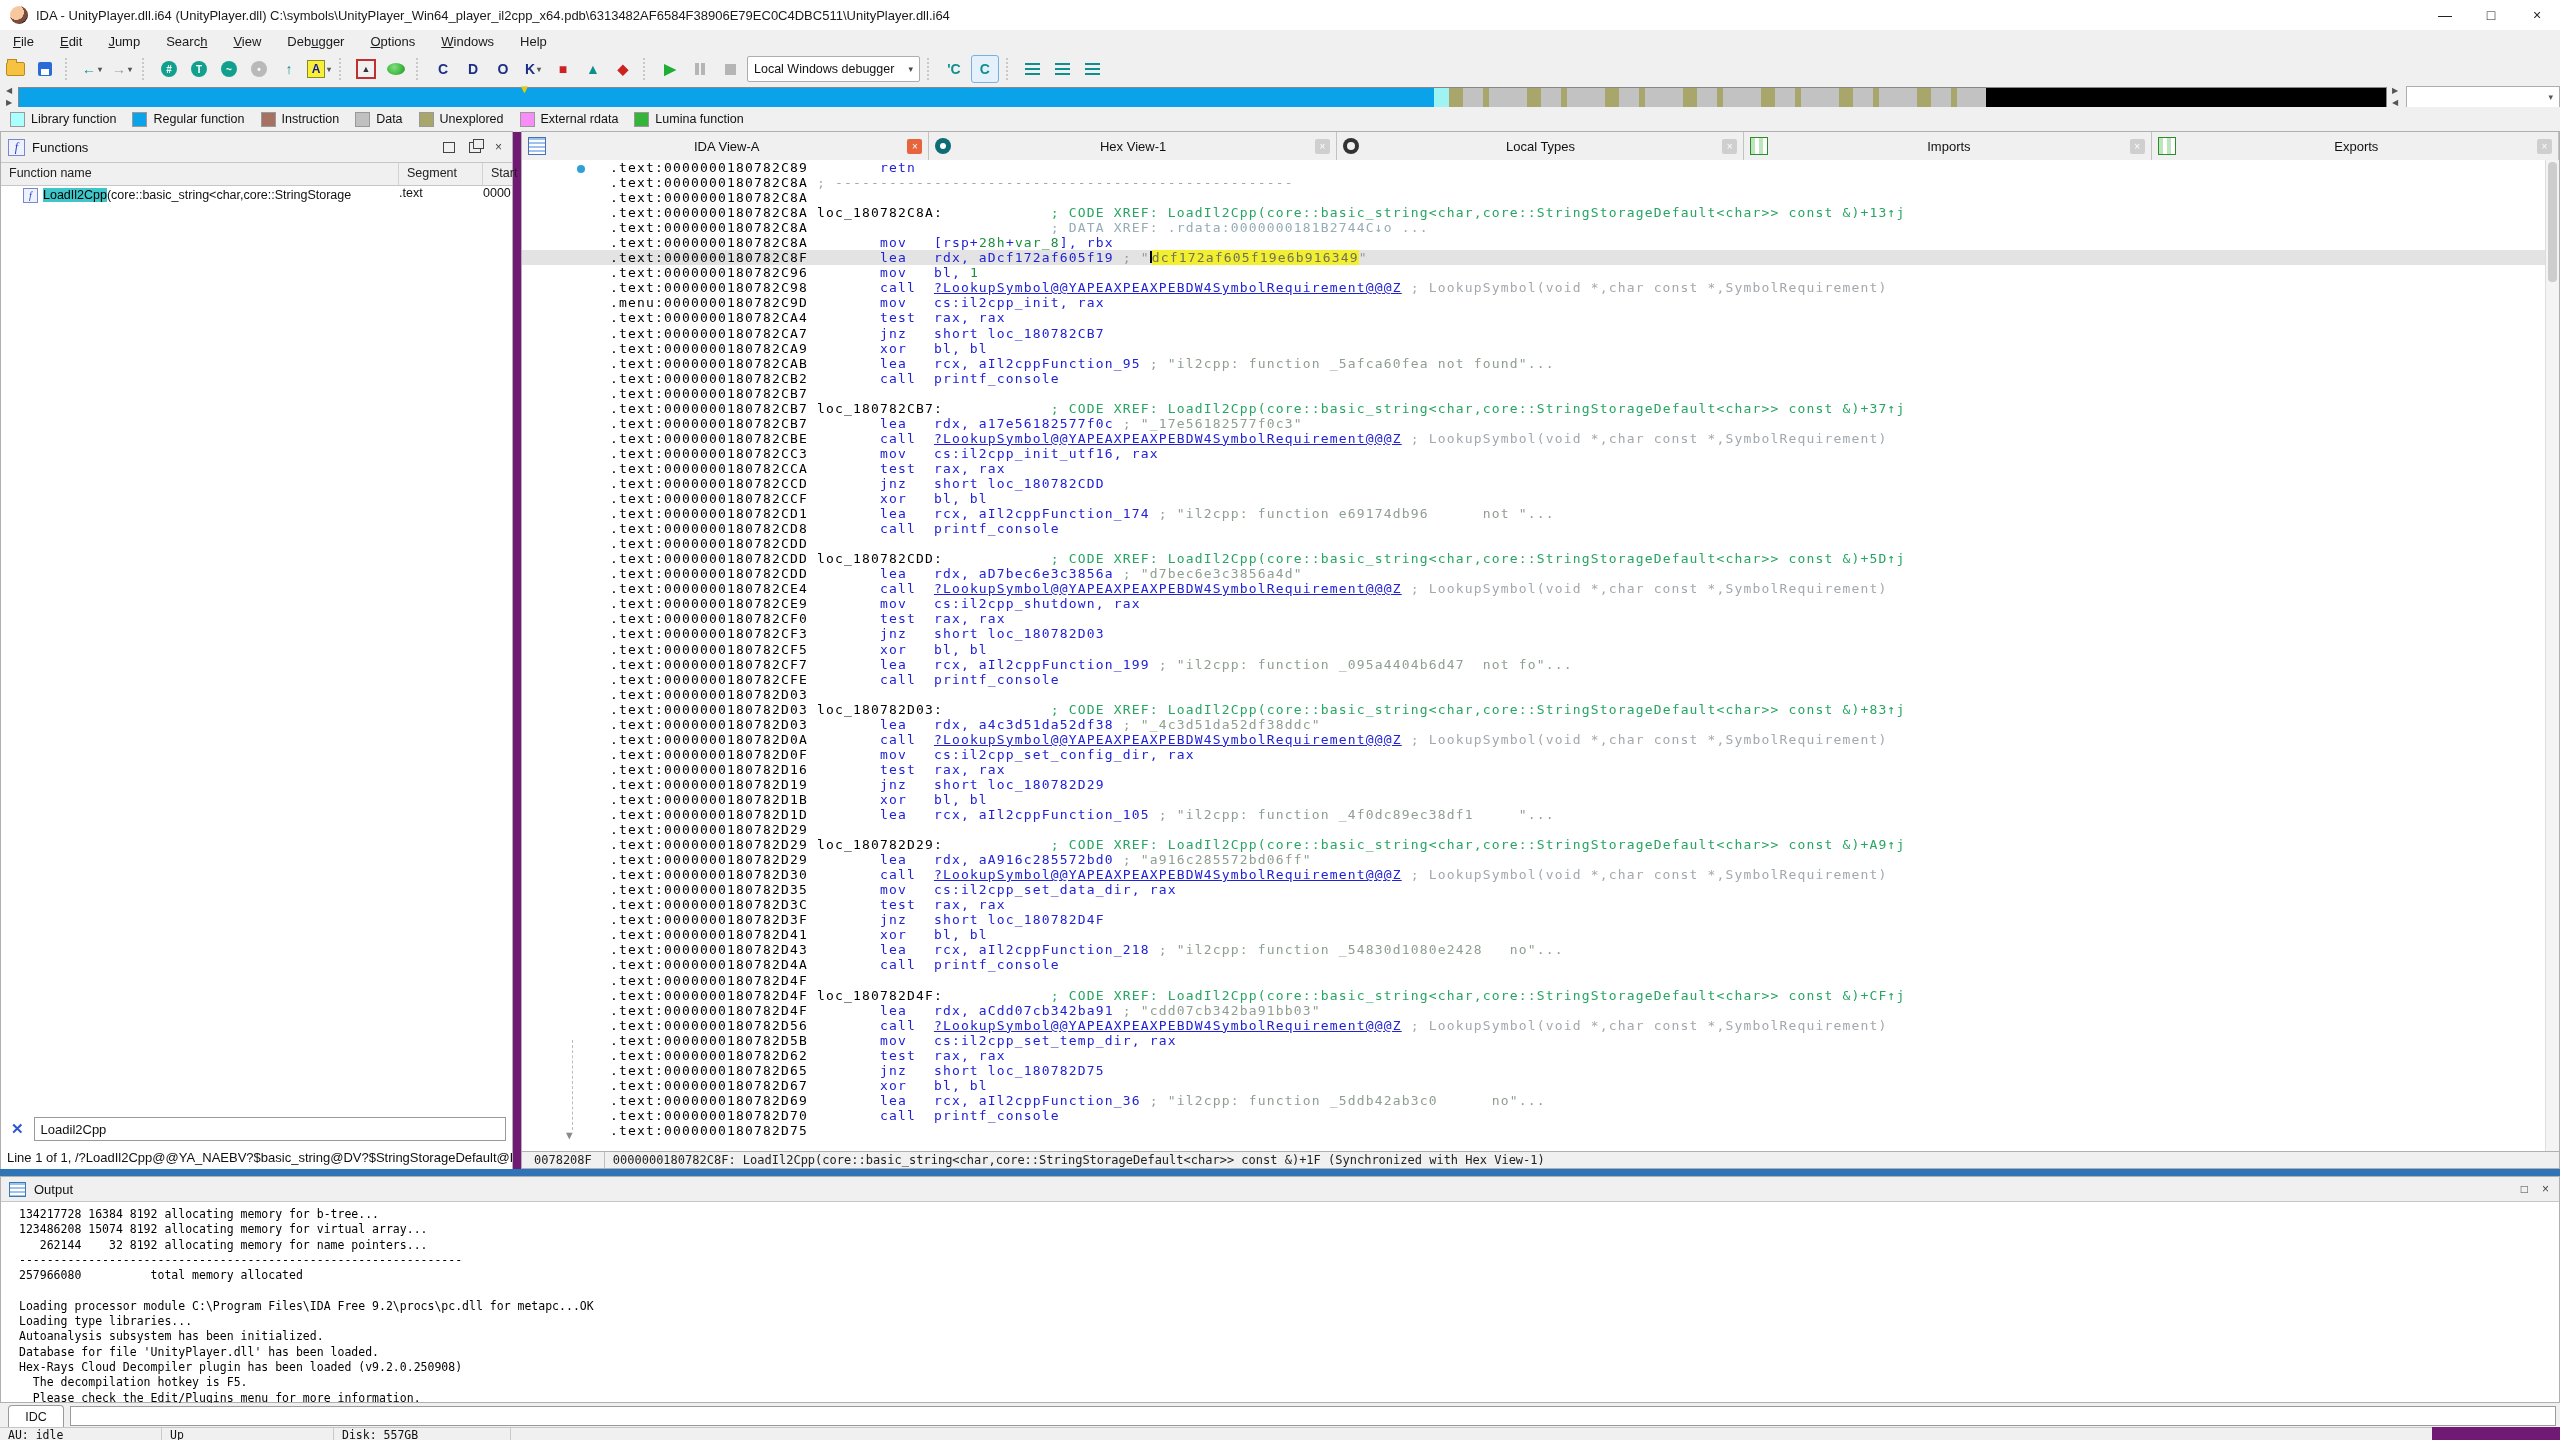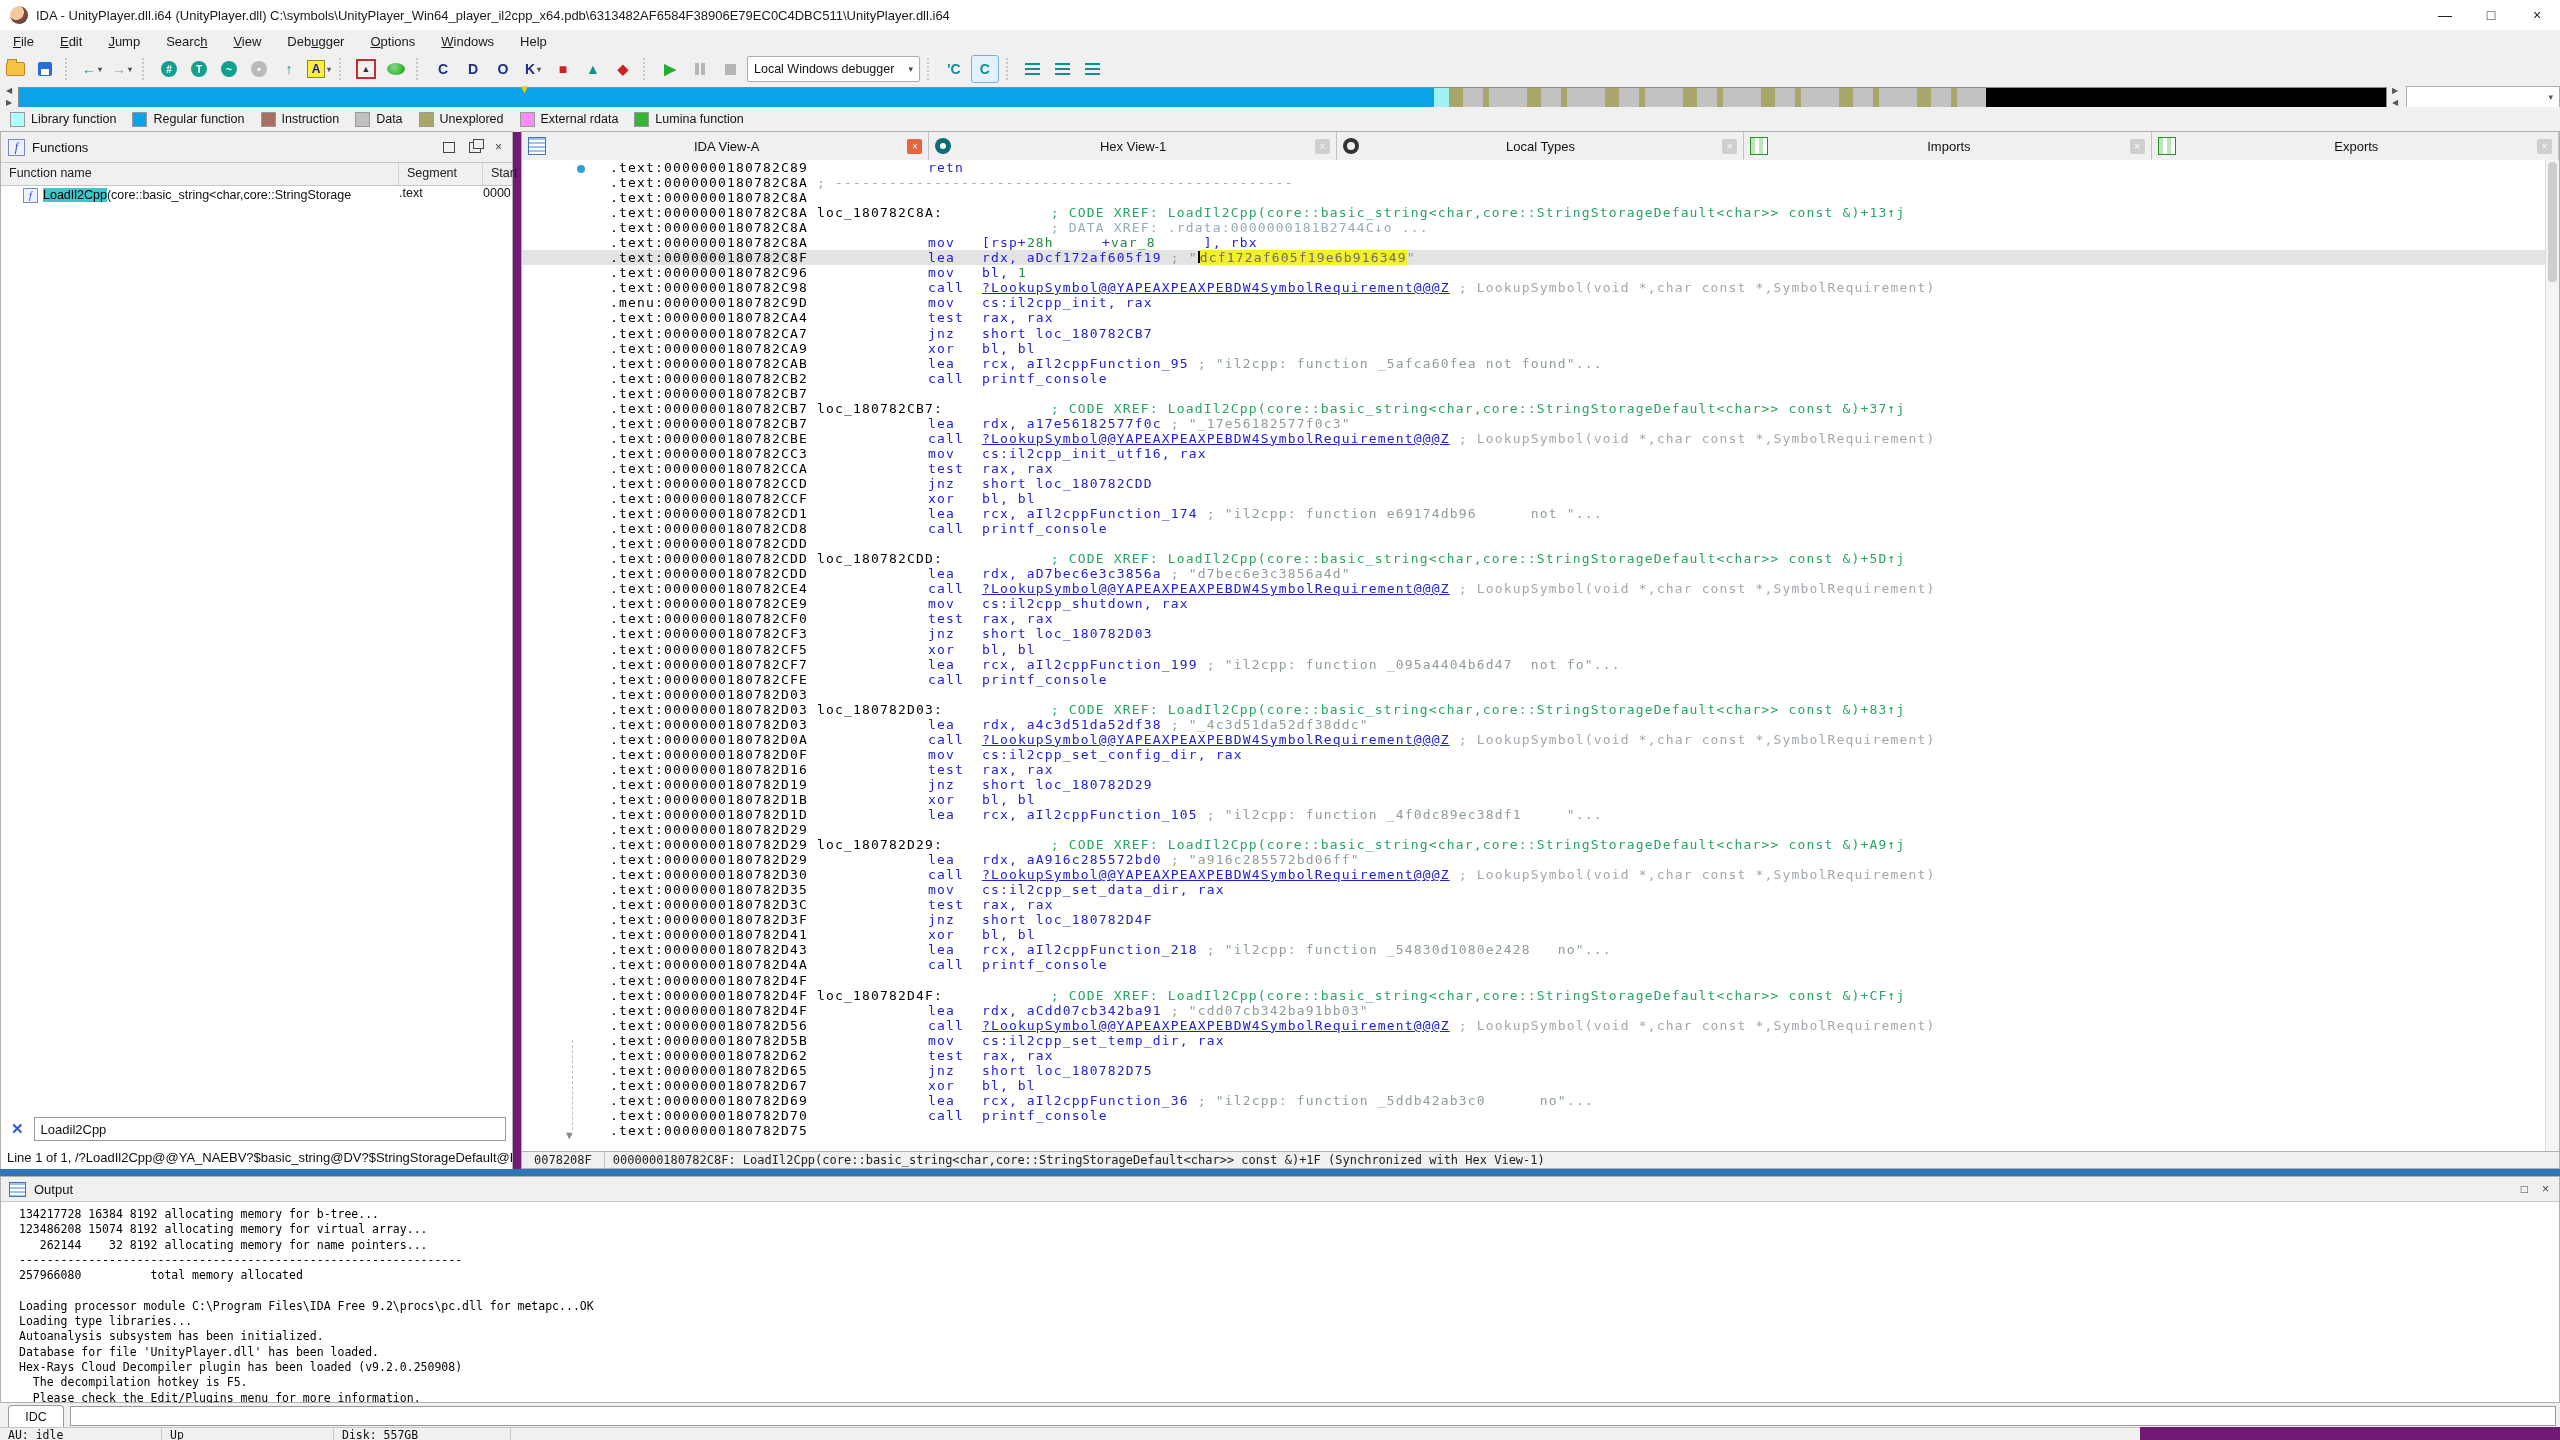--- a/index.html
+++ b/index.html
@@ -102,21 +102,21 @@
   .ticon.hex{border-radius:50%;background:#0e6d74;position:relative;}
   .ticon.hex:before{content:"";position:absolute;left:5px;top:5px;width:6px;height:6px;border-radius:50%;background:#fff;}
   .ticon.types{border-radius:50%;background:#333;position:relative;}
   .ticon.types:before{content:"";position:absolute;left:4px;top:4px;width:8px;height:8px;border-radius:50%;background:#f0f0f0;}
   .ticon.imports,.ticon.exports{border:1px solid #2c8c2c;background:repeating-linear-gradient(90deg,#bde6bd 0 4px,#fff 4px 8px);}
   
   .disasm{position:absolute;left:0;top:28px;width:2024px;height:992px;overflow:hidden;background:#fff;}
   .dz{font-family:"DejaVu Sans Mono",monospace;font-size:13px;letter-spacing:1.17px;line-height:15.05px;}
   .drow{white-space:pre;padding-left:88px;}
   .drow.hl{background:#e3e3e3;}
-  .t-a{color:#000;} .t-l{color:#000;} .t-i{color:#2121d6;margin-left:48px;} .t-g{color:#1d8d3f;}
+  .t-a{color:#000;} .t-l{color:#000;} .t-i{color:#2121d6;} .t-g{color:#1d8d3f;}
   .t-u{color:#2121d6;text-decoration:underline;}
   .t-c{color:#a3a8ad;} .t-s{color:#8e9e92;} .t-x{color:#27a562;} .t-d{color:#95acb6;}
   .t-y{background:#f2ee30;color:#6f705e;}
   .caret{display:inline-block;width:2px;height:12px;background:#000;vertical-align:-1px;}
   .gutter-dot{position:absolute;left:55px;top:5px;width:8px;height:8px;border-radius:50%;background:#2da0d8;}
   .gutter-dash{position:absolute;left:50px;top:880px;height:90px;border-left:1px dashed #bdbdbd;}
   .gutter-arrow{position:absolute;left:44px;top:968px;color:#8a8a8a;font-size:11px;}
   .dscroll{position:absolute;right:0;top:28px;width:13px;height:992px;background:#f4f4f4;border-left:1px solid #ddd;}
   .dthumb{position:absolute;left:2px;top:2px;width:9px;height:120px;background:#cdcdcd;border-radius:4px;}
   .dstatus{position:absolute;left:0;bottom:0;width:100%;height:17px;background:#f0f0f0;border-top:1px solid #b0b0b0;
@@ -129,21 +129,21 @@
   .outhead{height:24px;background:#f0f0f0;border-bottom:1px solid #c6c6c6;display:flex;align-items:center;}
   .oicon{width:15px;height:13px;margin:0 8px;border:1px solid #3a7ab0;
          background:repeating-linear-gradient(#9ec2ee 0 2px,#fff 2px 4px);}
   .outbody{font-family:"DejaVu Sans Mono",monospace;font-size:11.5px;line-height:15.3px;color:#000;
            padding:5px 0 0 18px;white-space:pre;}
   .idcrow{left:0;top:1403px;width:2560px;height:24px;background:#f0f0f0;display:flex;align-items:flex-end;}
   .idctab{width:54px;height:21px;background:#fff;border:1px solid #9a9a9a;border-bottom:none;border-radius:4px 4px 0 0;
           margin-left:8px;font-size:12.5px;display:flex;align-items:center;justify-content:center;}
   .idcinput{flex:1;height:18px;background:#fff;border:1px solid #9a9a9a;margin:0 4px 1px 6px;}
   
-  .statusbar{left:0;top:1427px;width:2140px;height:13px;background:#f0f0f0;border-top:1px solid #c6c6c6;
+  .statusbar{left:0;top:1427px;width:2432px;height:13px;background:#f0f0f0;border-top:1px solid #c6c6c6;
              display:flex;font-family:"DejaVu Sans Mono",monospace;font-size:11.5px;color:#111;}
   .sseg{padding:0 8px;border-right:1px solid #c9c9c9;display:flex;align-items:center;}
   .sseg.s1{width:145px;} .sseg.s2{width:155px;} .sseg.s3{width:160px;}
 </style>
 </head>
 <body>
 
 <div class="app">
 
   <div class="abs titlebar">

